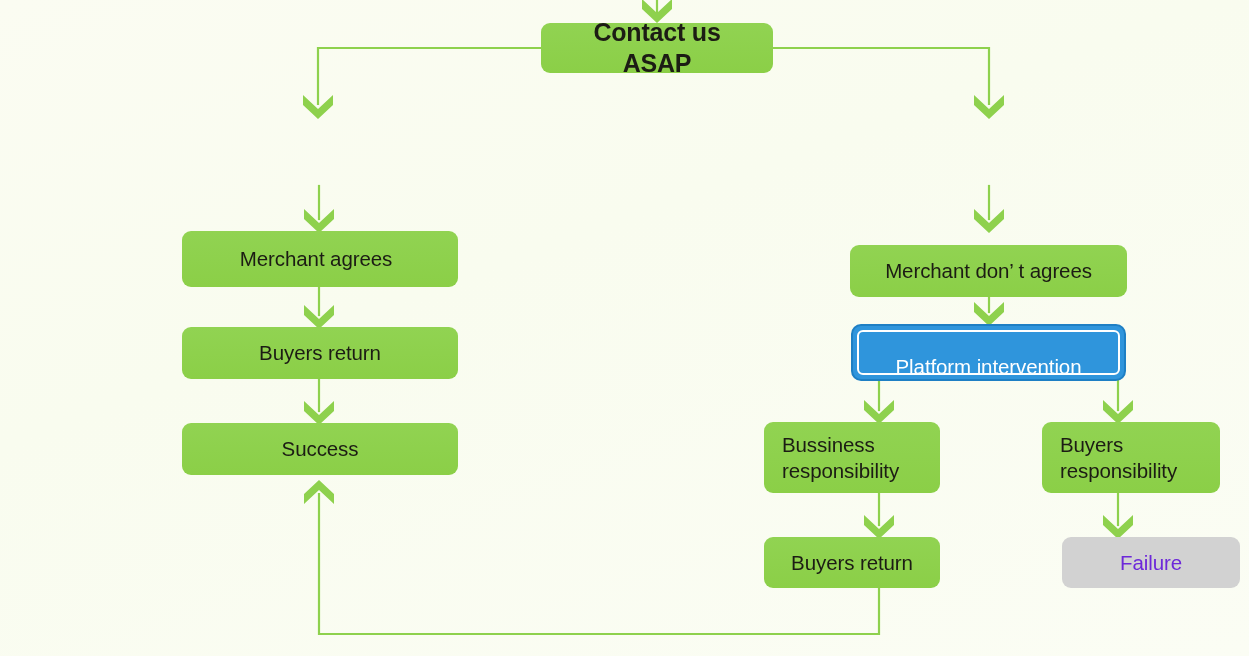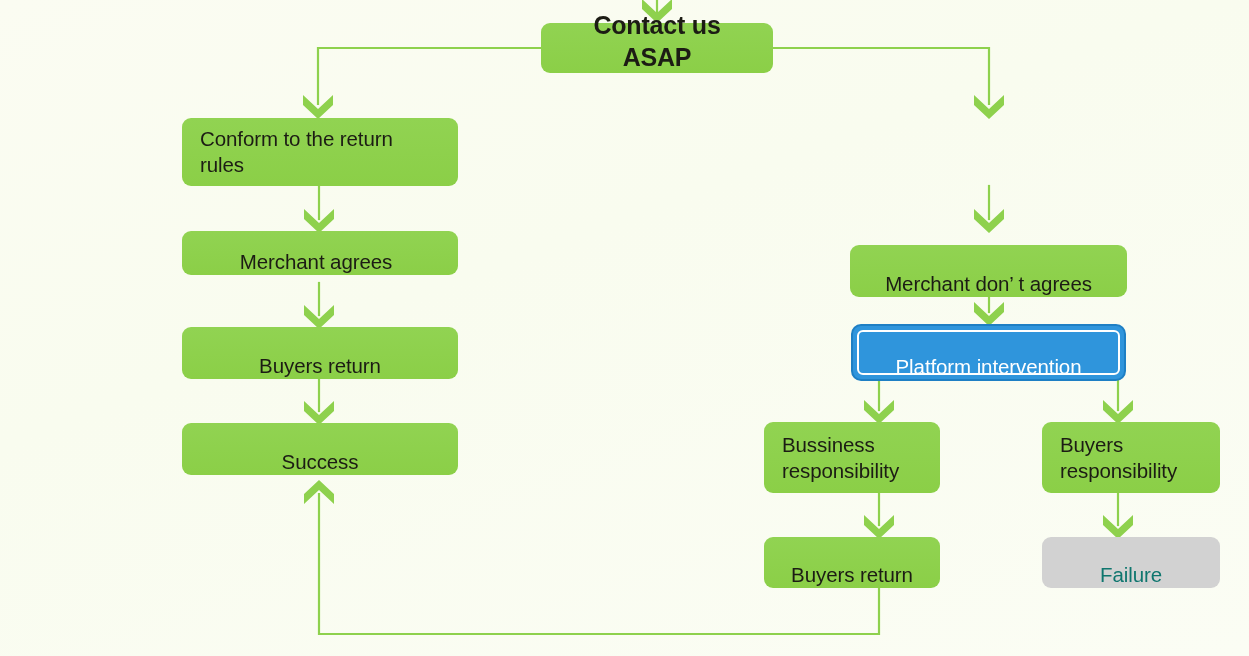--- a/index.html
+++ b/index.html
@@ -37,28 +37,28 @@
     color: #1c1c14;
     font-size: 20.5px;
     line-height: 1.26;
     letter-spacing: -0.1px;
     background: #8ed14d;
     z-index: 3;
   }
   .node.center {
     justify-content: center;
     text-align: center;
-    align-items: flex-end;
   }
   .node.green {
     background: linear-gradient(180deg, #91d352 0%, #8bcf47 100%);
   }
   .node.gray {
     background: #d2d2d2;
-    color: #0f766e;
+    color: #6d28d9;
+    margin-left: 20px;
   }
   .node.blue {
     background: #2f95dc;
     border: 2px solid #1e7fc4;
     padding: 0;
     border-radius: 10px;
   }
   .node.blue .inner {
     position: absolute;
     left: 4px; right: 4px; top: 4px; bottom: 4px;
@@ -135,26 +135,22 @@
       <use href="#chev-down" x="879" y="528"></use>
       <use href="#chev-down" x="1118" y="528"></use>
       <use href="#chev-up" x="319" y="491"></use>
     </g>
   </svg>
 
   <div class="node green center title-big" style="left:541px; top:23px; width:232px; height:50px;">
     <span class="nodetext">Contact us ASAP</span>
   </div>
 
-  <div class="node green" style="left:182px; top:118px; width:276px; height:68px;">
-    <span class="nodetext">Conform to the return
-rules</span>
-  </div>
 
-  <div class="node green center" style="left:182px; top:231px; width:276px; height:44px;padding-left:10px;">
+  <div class="node green center" style="left:182px; top:231px; width:276px; height:56px;padding-left:10px;">
     <span class="nodetext">Merchant agrees</span>
   </div>
 
   <div class="node green center" style="left:182px; top:327px; width:276px; height:52px;">
     <span class="nodetext">Buyers return</span>
   </div>
 
   <div class="node green center" style="left:182px; top:423px; width:276px; height:52px;">
     <span class="nodetext">Success</span>
   </div>

